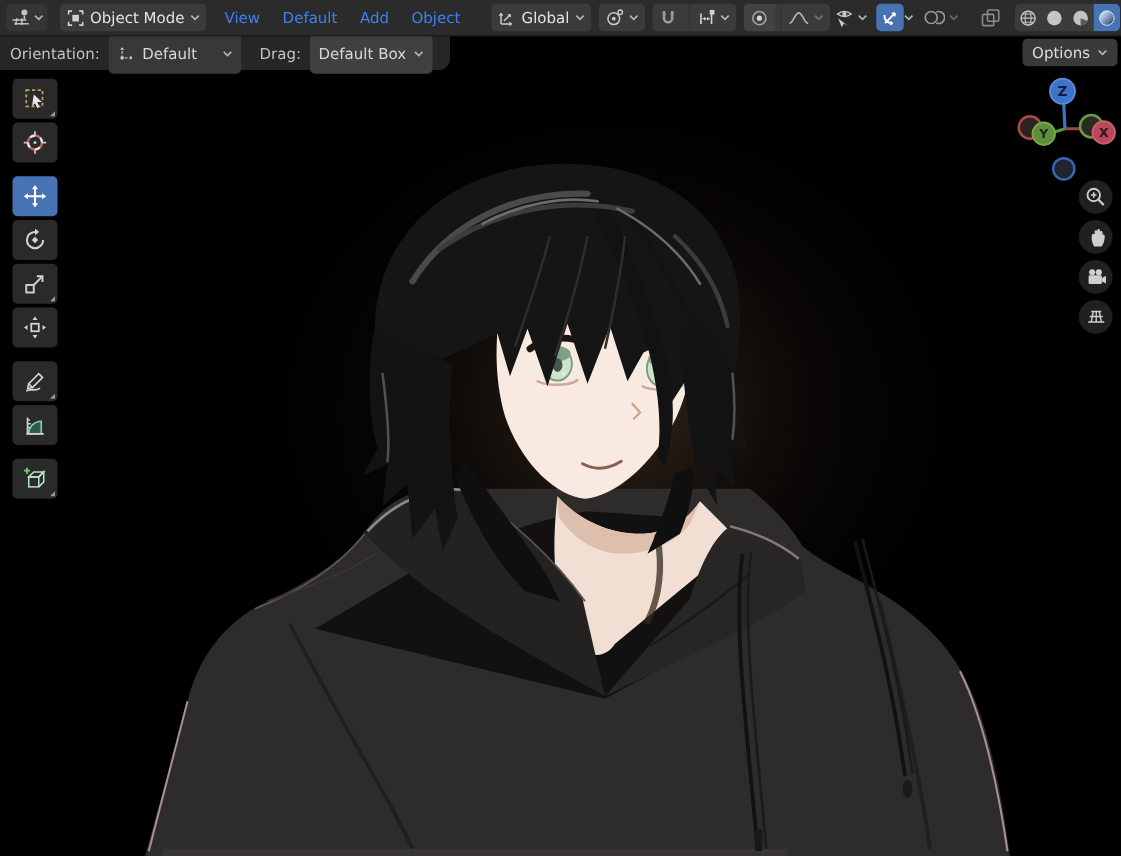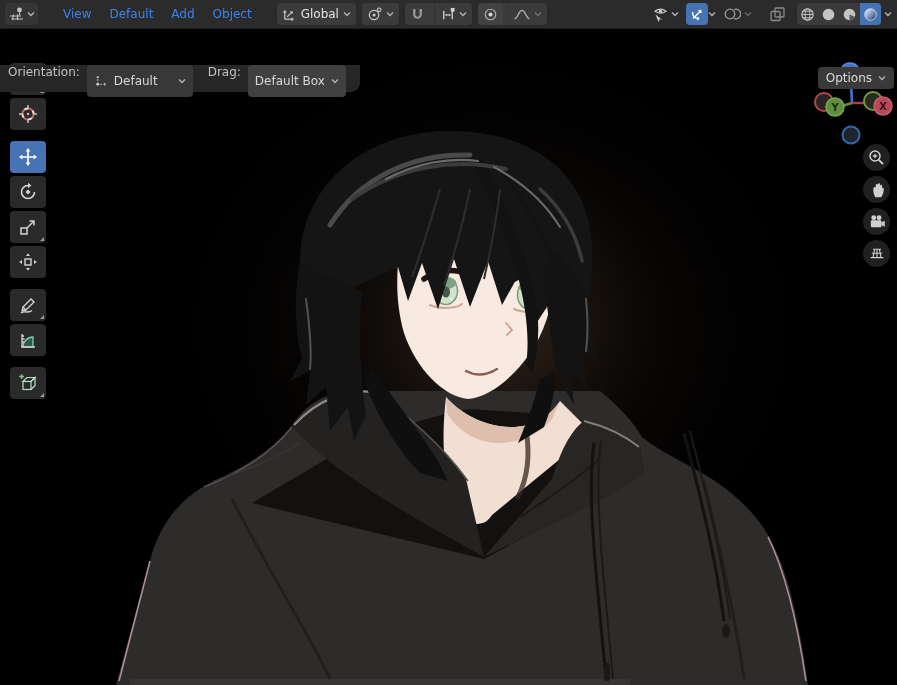--- a/index.html
+++ b/index.html
@@ -24,27 +24,27 @@
   .chev { display:inline-flex; align-items:center; }
   .dim { opacity:.45; }
   .mode-label, .dd-label { color:#e3e3e3; }
 
   
   .shading { display:inline-flex; height:22px; background:#3b3b3b; border-radius:4px; overflow:hidden; flex:0 0 auto; }
   .shading .sh { width:21px; height:22px; display:flex; align-items:center; justify-content:center; }
 
   
   .toolheader { position:absolute; top:29px; left:0; width:897px; height:27px; z-index:25; }
-  .th-cluster { position:absolute; left:0; top:0; height:27px; display:flex; align-items:flex-start;
-                background:#262626; border-radius:0 0 9px 0; padding:0 14px 0 8px; gap:7px;margin-top:36px; }
+  .th-cluster { position:absolute; left:0; top:0; height:27px; display:flex; align-items:center;
+                background:#262626; border-radius:0 0 9px 0; padding:0 14px 0 8px; gap:7px; }
   .th-label { color:#c2c2c2; }
   .th-dd { display:inline-flex; align-items:center; height:21px; background:#383838; border-radius:4px;
            padding:16px 7px; gap:6px; }
   .options-btn { position:absolute; right:3px; top:2px; height:22px; display:inline-flex; align-items:center;
-                 background:#3a3a3a; border-radius:4px; padding:0 8px; gap:6px; color:#dcdcdc;margin-top:36px; }
+                 background:#3a3a3a; border-radius:4px; padding:0 8px; gap:6px; color:#dcdcdc; }
 
   
   .viewport { position:absolute; top:29px; left:0; width:897px; height:656px; background:#000; overflow:hidden; }
   .scene { position:absolute; top:0; left:0; }
 
   
   .ltoolbar { position:absolute; left:10px; top:34px; display:flex; flex-direction:column; z-index:10; }
   .tool { width:36px; height:32px; background:#2a2a2a; border-radius:4px; display:flex; align-items:center;
           justify-content:center; position:relative; margin-bottom:3px; }
   .tool.active { background:#4772b3; }
@@ -74,20 +74,32 @@
       </svg>
       <span class="chev">
         <svg width="8" height="6" viewBox="0 0 8 6">
             <path d="M1,1.5 L4,4.5 L7,1.5" stroke="#b5b5b5" stroke-width="1.3" fill="none"></path>
           </svg>
       </span>
     </div>
 
     <div class="tb-gap"></div>
 
+    <div class="pill">
+      <svg width="15" height="15" viewBox="0 0 16 16">
+        <path d="M2,5 V2 H5 M11,2 H14 V5 M14,11 V14 H11 M5,14 H2 V11" stroke="#cfcfcf" stroke-width="1.4" fill="none"></path>
+        <rect x="5.2" y="5.2" width="5.6" height="5.6" fill="#cfcfcf"></rect>
+      </svg>
+      <span class="mode-label">Object Mode</span>
+      <span class="chev">
+        <svg width="8" height="6" viewBox="0 0 8 6">
+            <path d="M1,1.5 L4,4.5 L7,1.5" stroke="#b5b5b5" stroke-width="1.3" fill="none"></path>
+          </svg>
+      </span>
+    </div>
 
     <div class="tb-gap" style="width:6px"></div>
 
     <div class="menu-item">View</div>
     <div class="menu-item">Default</div>
     <div class="menu-item">Add</div>
     <div class="menu-item">Object</div>
 
     <div class="tb-gap" style="width:16px"></div>
 

